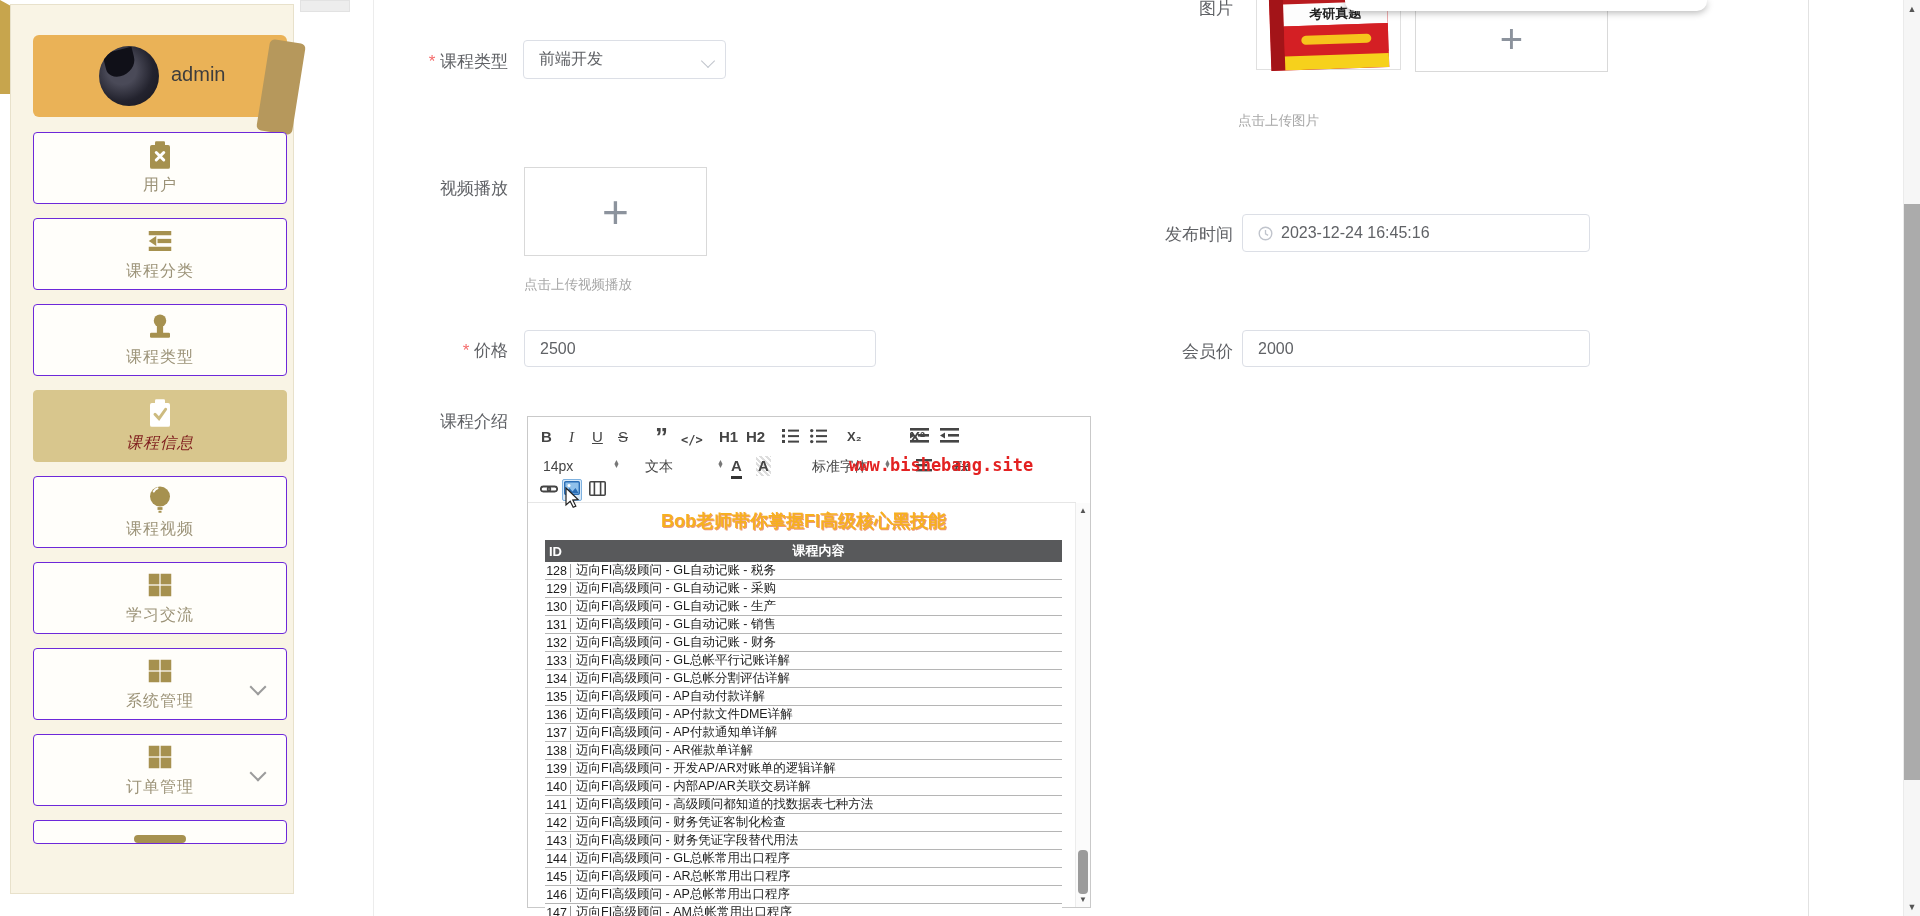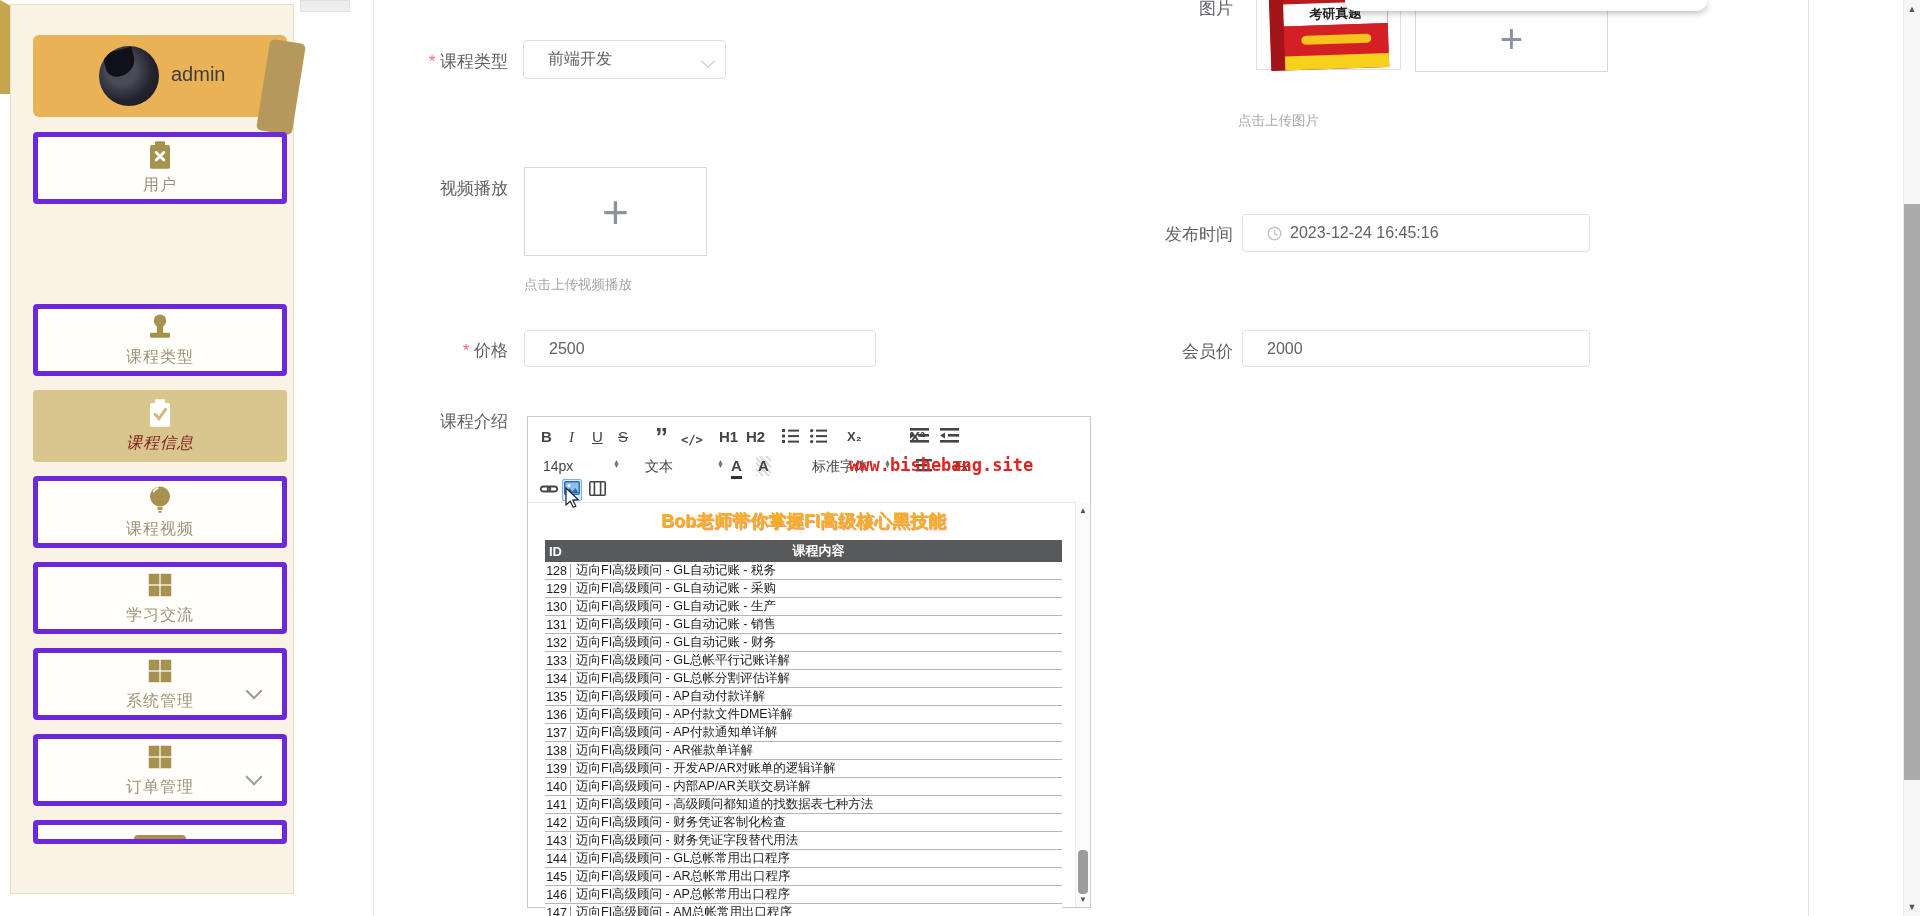--- a/index.html
+++ b/index.html
@@ -15,41 +15,41 @@
   #admin-card{left:22px;top:30px;width:254px;height:82px;background:#eab257;border-radius:6px;}
   #admin-deco{right:-12px;top:6px;width:36px;height:92px;background:#b6985c;
               border-radius:5px;transform:rotate(9deg);}
   #avatar{left:66px;top:11px;width:60px;height:60px;border-radius:50%;
           background:radial-gradient(circle at 38% 40%,#4a4a58 0 28%,#23232e 60%,#15151d 100%);
           overflow:hidden;}
   #avatar:before{content:"";position:absolute;left:6px;top:4px;width:30px;height:26px;
           background:#101018;border-radius:0 0 60% 40%;transform:rotate(-14deg);}
   #admin-name{left:138px;top:28px;font-size:20px;color:#3d3d3d;}
 
-  .menu-item{left:22px;width:254px;height:72px;background:#fffefa;border:5px solid #6d28d9;
+  .menu-item{left:22px;width:254px;height:72px;background:#fffefa;border:1px solid #6d28d9;
              border-radius:4px;display:flex;flex-direction:column;align-items:center;
              justify-content:center;gap:5px;box-sizing:border-box;}
   .menu-item .mi-label{font-size:16px;color:#9c9378;letter-spacing:1px;}
   .menu-item.active{background:#d8c68d;border-color:#d8c68d;}
   .menu-item.active .mi-label{color:#7f1d1d;font-style:italic;}
   .mi-icon{width:30px;height:30px;display:block;}
   .chevron{position:absolute;right:22px;top:32px;width:10px;height:10px;
            border-right:2px solid #9b9b9b;border-bottom:2px solid #9b9b9b;
            transform:rotate(45deg);}
   #item-partial{overflow:hidden;height:24px;}
   #item-partial .tablet{margin-top:14px;width:44px;height:30px;border:4px solid #a6914f;
            border-radius:9px;}
 
   
   .vline{top:0;width:1px;height:916px;background:#ececec;}
   #top-gray-box{left:300px;top:0;width:50px;height:12px;background:#ededed;border:1px solid #e2e2e2;box-sizing:border-box;}
   .f-label{font-size:17px;color:#606266;text-align:right;width:120px;}
   .req:before{content:"* ";color:#f56c6c;}
   .tb-input{border:1px solid #dcdfe6;border-radius:4px;background:#fff;box-sizing:border-box;
-            font-size:16px;color:#606266;display:flex;align-items:center;padding:0 24px;}
+            font-size:16px;color:#606266;display:flex;align-items:center;padding:0 15px;}
   .sel-chevron{position:absolute;right:12px;top:15px;width:9px;height:9px;
             border-right:1.5px solid #c0c4cc;border-bottom:1.5px solid #c0c4cc;transform:rotate(45deg);}
   .upload-box{border:1px solid #d9d9d9;background:#fff;box-sizing:border-box;
               display:flex;align-items:center;justify-content:center;}
   .plus{color:#8c939d;font-size:46px;font-weight:200;line-height:1;}
   .hint{font-size:13.5px;color:#a6a6a6;}
 
   
   #editor{left:527px;top:416px;width:564px;height:492px;border:1px solid #c9c9c9;
           background:#fff;box-sizing:border-box;}
@@ -124,20 +124,29 @@
 
     <div class="abs menu-item" style="top:127px;">
       <svg class="mi-icon" viewBox="0 0 24 24">
         <rect x="8" y="1" width="8" height="4" rx="1" fill="#a6914f"></rect>
         <rect x="4" y="4" width="16" height="19" rx="1.5" fill="#a6914f"></rect>
         <path d="M9 10l6 6M15 10l-6 6" stroke="#fff" stroke-width="2.4" stroke-linecap="round"></path>
       </svg>
       <span class="mi-label">用户</span>
     </div>
 
+    <div class="abs menu-item" style="top:213px;">
+      <svg class="mi-icon" viewBox="0 0 24 24">
+        <rect x="3" y="4" width="18" height="3.4" fill="#a6914f"></rect>
+        <rect x="10" y="10.3" width="11" height="3.4" fill="#a6914f"></rect>
+        <path d="M3 12l6-4v8z" fill="#a6914f"></path>
+        <rect x="3" y="16.6" width="18" height="3.4" fill="#a6914f"></rect>
+      </svg>
+      <span class="mi-label">课程分类</span>
+    </div>
 
     <div class="abs menu-item" style="top:299px;">
       <svg class="mi-icon" viewBox="0 0 24 24">
         <circle cx="12" cy="7" r="5" fill="#a6914f"></circle>
         <rect x="9.5" y="10" width="5" height="7" fill="#a6914f"></rect>
         <rect x="4" y="16.5" width="16" height="4" rx="1" fill="#a6914f"></rect>
       </svg>
       <span class="mi-label">课程类型</span>
     </div>
 

